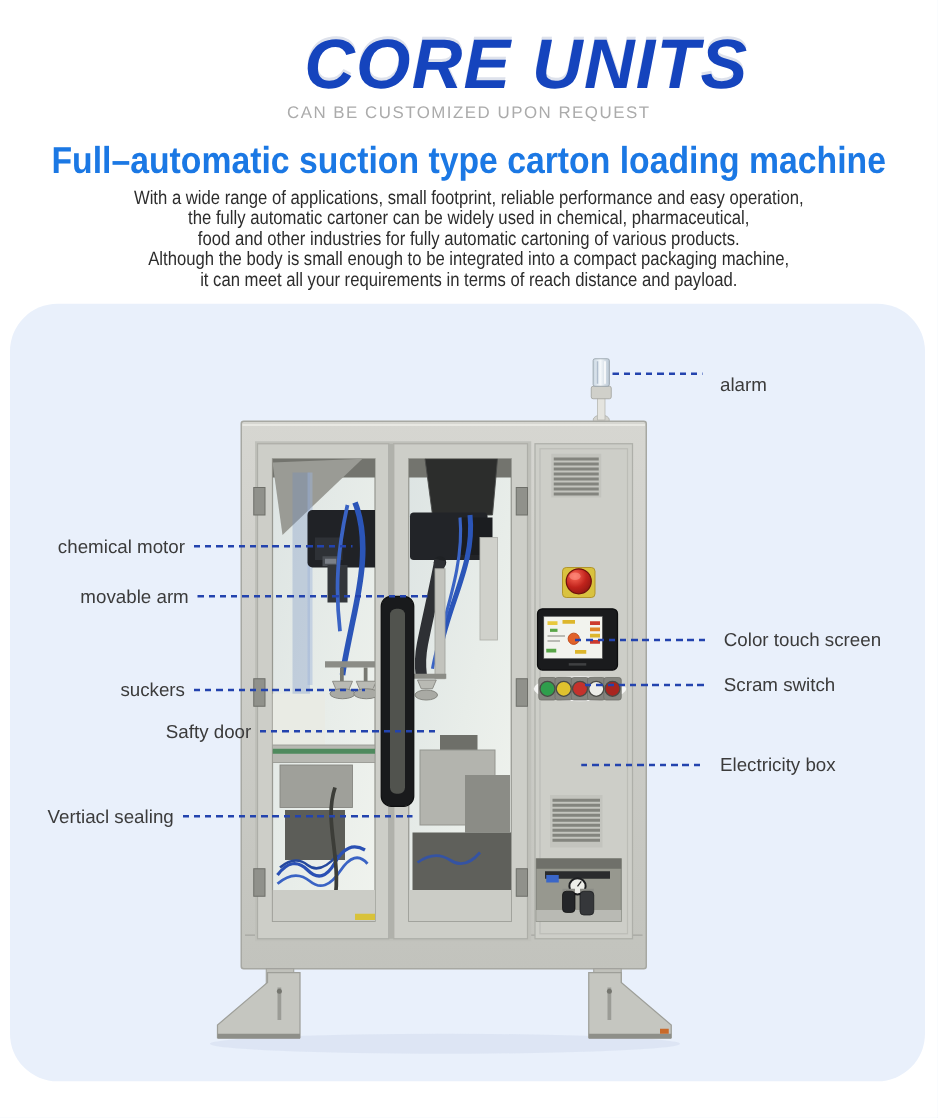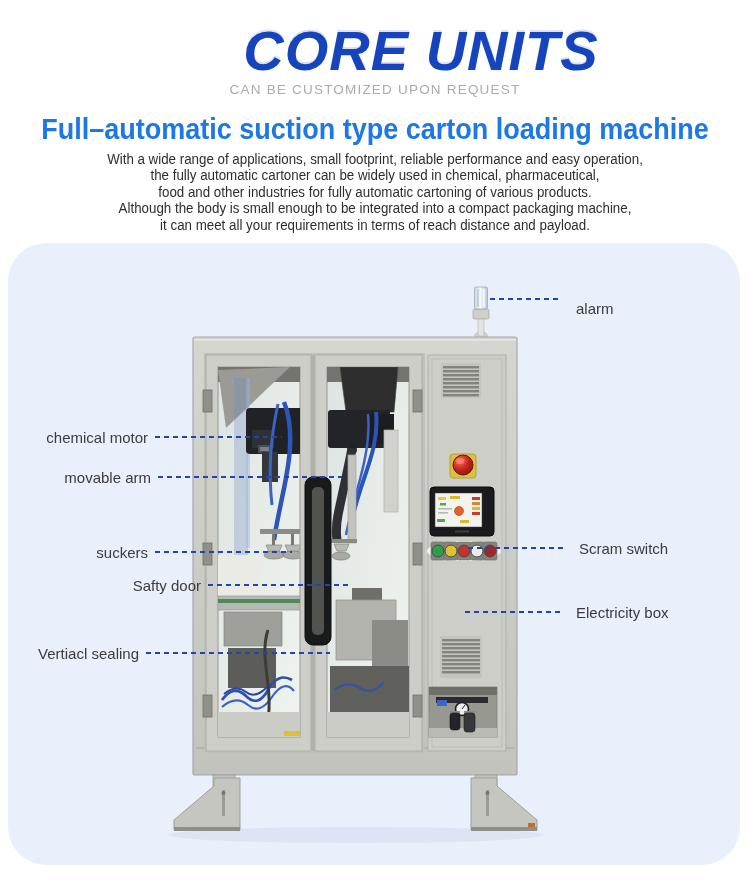--- a/index.html
+++ b/index.html
@@ -298,20 +298,24 @@
   </div>
   <div class="callout left" style="top:643px;left:0;width:330px">
     <span class="co-label">Vertiacl sealing</span>
     <div class="co-line" style="width:184px"></div>
   </div>
 
   <div class="callout right drop" style="top:289px;left:490px">
     <div class="co-line" style="width:72px"></div>
     <span class="co-label">alarm</span>
   </div>
+  <div class="callout right" style="top:502px;left:460px">
+    <div class="co-line" style="width:105px"></div>
+    <span class="co-label">Color touch screen</span>
+  </div>
   <div class="callout right" style="top:538px;left:468px">
     <div class="co-line" style="width:97px"></div>
     <span class="co-label">Scram switch</span>
   </div>
   <div class="callout right" style="top:602px;left:465px">
     <div class="co-line" style="width:97px"></div>
     <span class="co-label">Electricity box</span>
   </div>
 </div>
 

